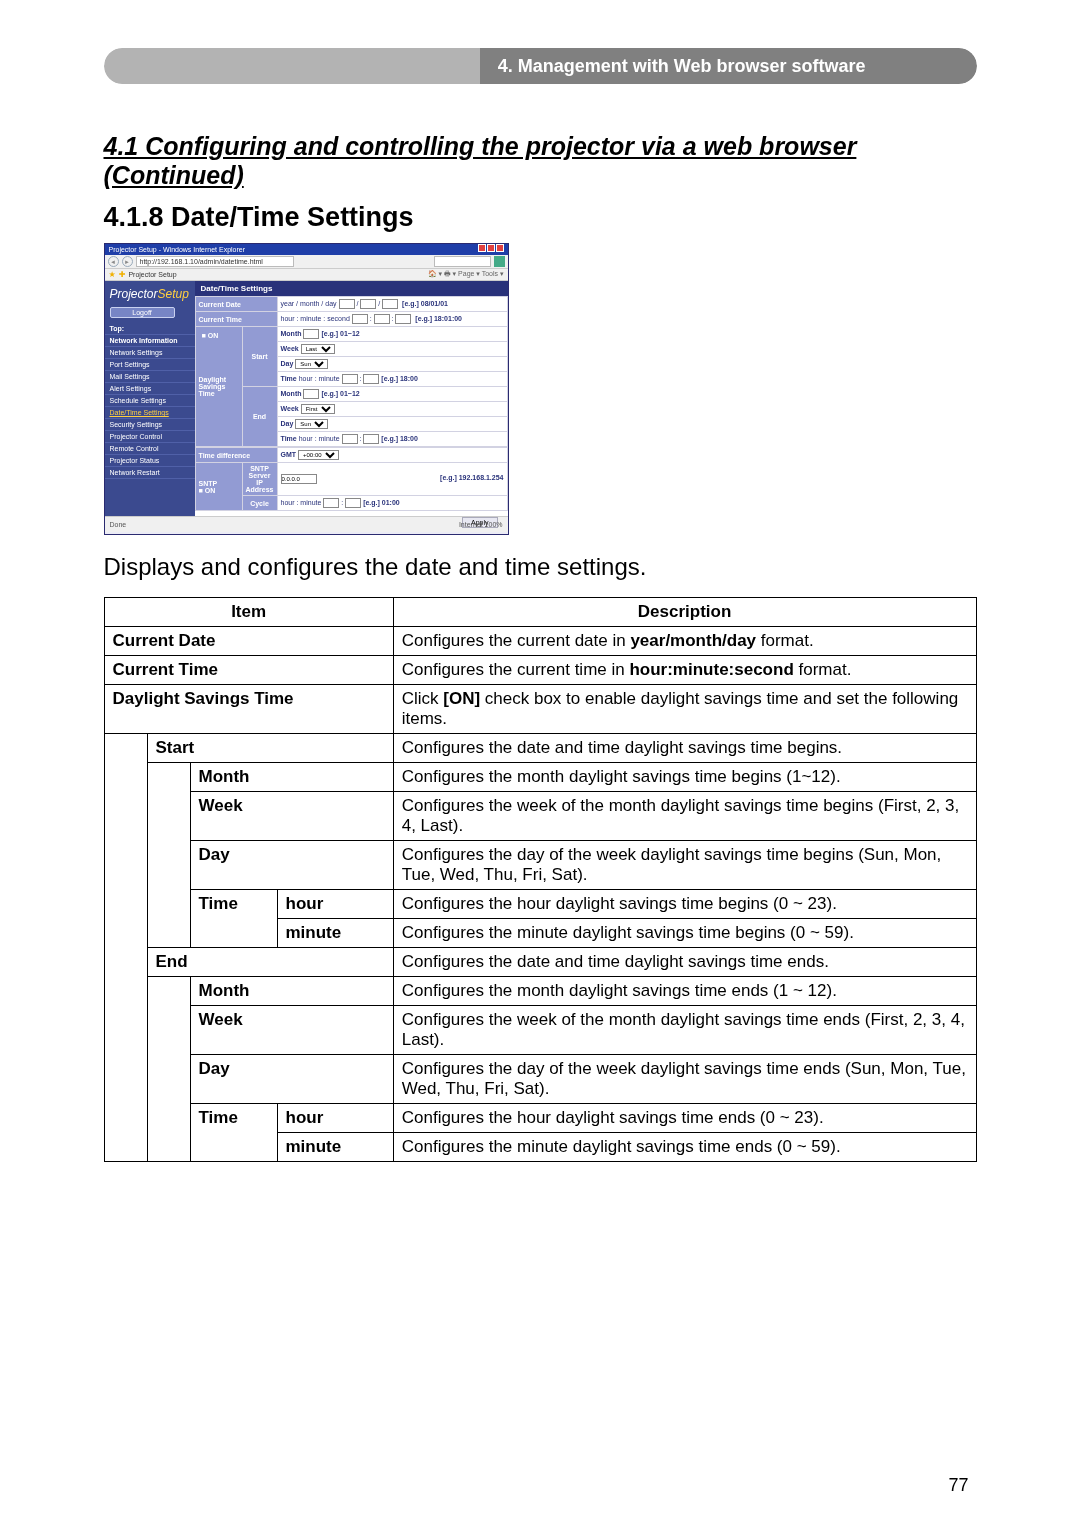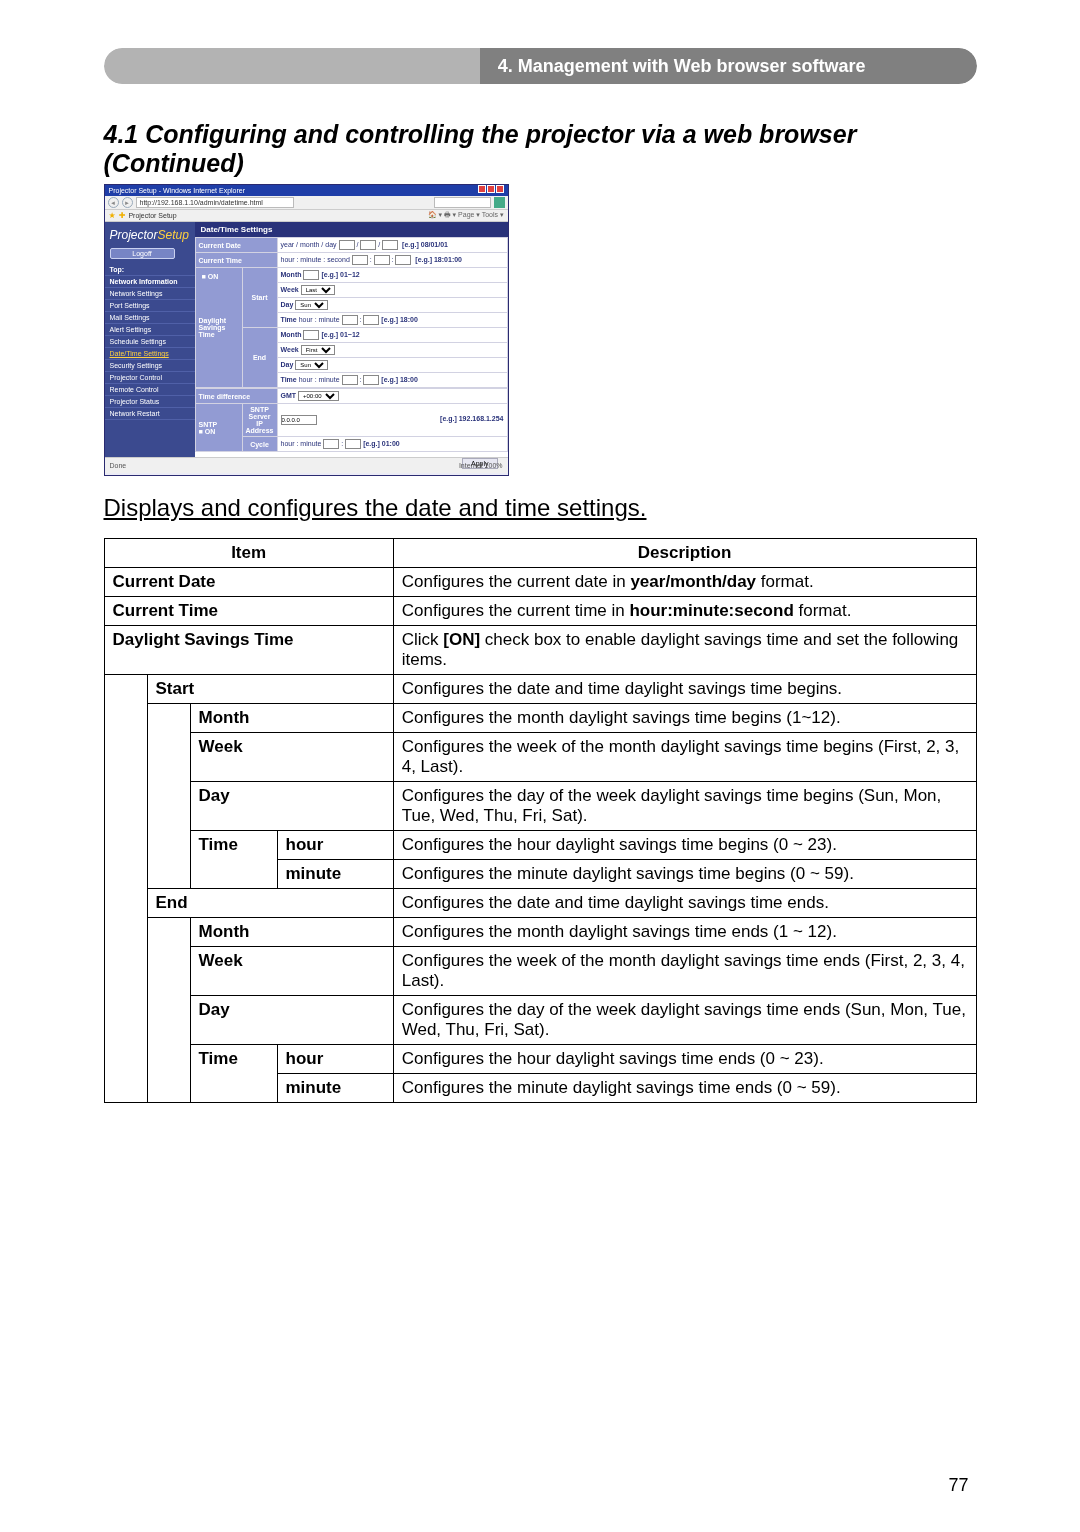--- a/index.html
+++ b/index.html
@@ -36,21 +36,22 @@
   .topbar-right {
     background: #808080;
     width: 56%;
     padding-left: 18px;
     border-radius: 0 18px 18px 0;
   }
   h2.section-title {
     font-size: 25px;
     font-weight: bold;
     font-style: italic;
-    margin: 36px 0 6px 0;
+    margin: 48px 0 6px 0;
+    text-decoration: underline;
   }
   h3.subsection-title {
     font-size: 27px;
     font-weight: bold;
     margin: 12px 0 10px 0;
   }
   .screenshot-box {
     width: 403px;
     height: 290px;
     border: 1px solid #2a2a70;
@@ -100,21 +101,20 @@
   .ss-form .val{color:#29327a;}
   .ss-form .eg{color:#29327a;font-weight:bold;}
   .ss-form input.box{width:14px;height:8px;border:1px solid #888;background:#fff;font-size:6px;padding:0;}
   .ss-form input.wbox{width:34px;height:8px;border:1px solid #888;background:#fff;font-size:6px;padding:0;}
   .ss-form select.sel{height:10px;border:1px solid #888;background:#fff;font-size:6px;}
   .ss-apply{float:right;margin:6px 10px 0 0;background:#e8e8f2;border:1px solid #aab;padding:1px 8px;font-size:7px;}
   .ss-status{height:15px;border-top:1px solid #ccc;background:#f0f0f0;display:flex;justify-content:space-between;align-items:center;padding:0 5px;color:#555;}
   .intro {
     font-size: 24px;
     margin: 18px 0 16px 0;
-    text-decoration: underline;
   }
   table.desc {
     border-collapse: collapse;
     width: 100%;
     font-size: 17px;
   }
   table.desc th, table.desc td {
     border: 1px solid #000;
     padding: 4px 8px;
     text-align: left;
@@ -138,20 +138,21 @@
 <body>
 
 <div class="page">
 
   <div class="topbar">
     <div class="topbar-left"></div>
     <div class="topbar-right">4. Management with Web browser software</div>
   </div>
 
   <h2 class="section-title">4.1 Configuring and controlling the projector via a web browser (Continued)</h2>
+  <h3 class="subsection-title">4.1.8 Date/Time Settings</h3>
 
   <div class="screenshot-box">
     <div class="ss-titlebar">
       <span>Projector Setup - Windows Internet Explorer</span>
       <span class="r"><span></span><span></span><span></span></span>
     </div>
     <div class="ss-addr">
       <span class="circ">◄</span>
       <span class="circ">►</span>
       <span class="url">http://192.168.1.10/admin/datetime.html</span>

